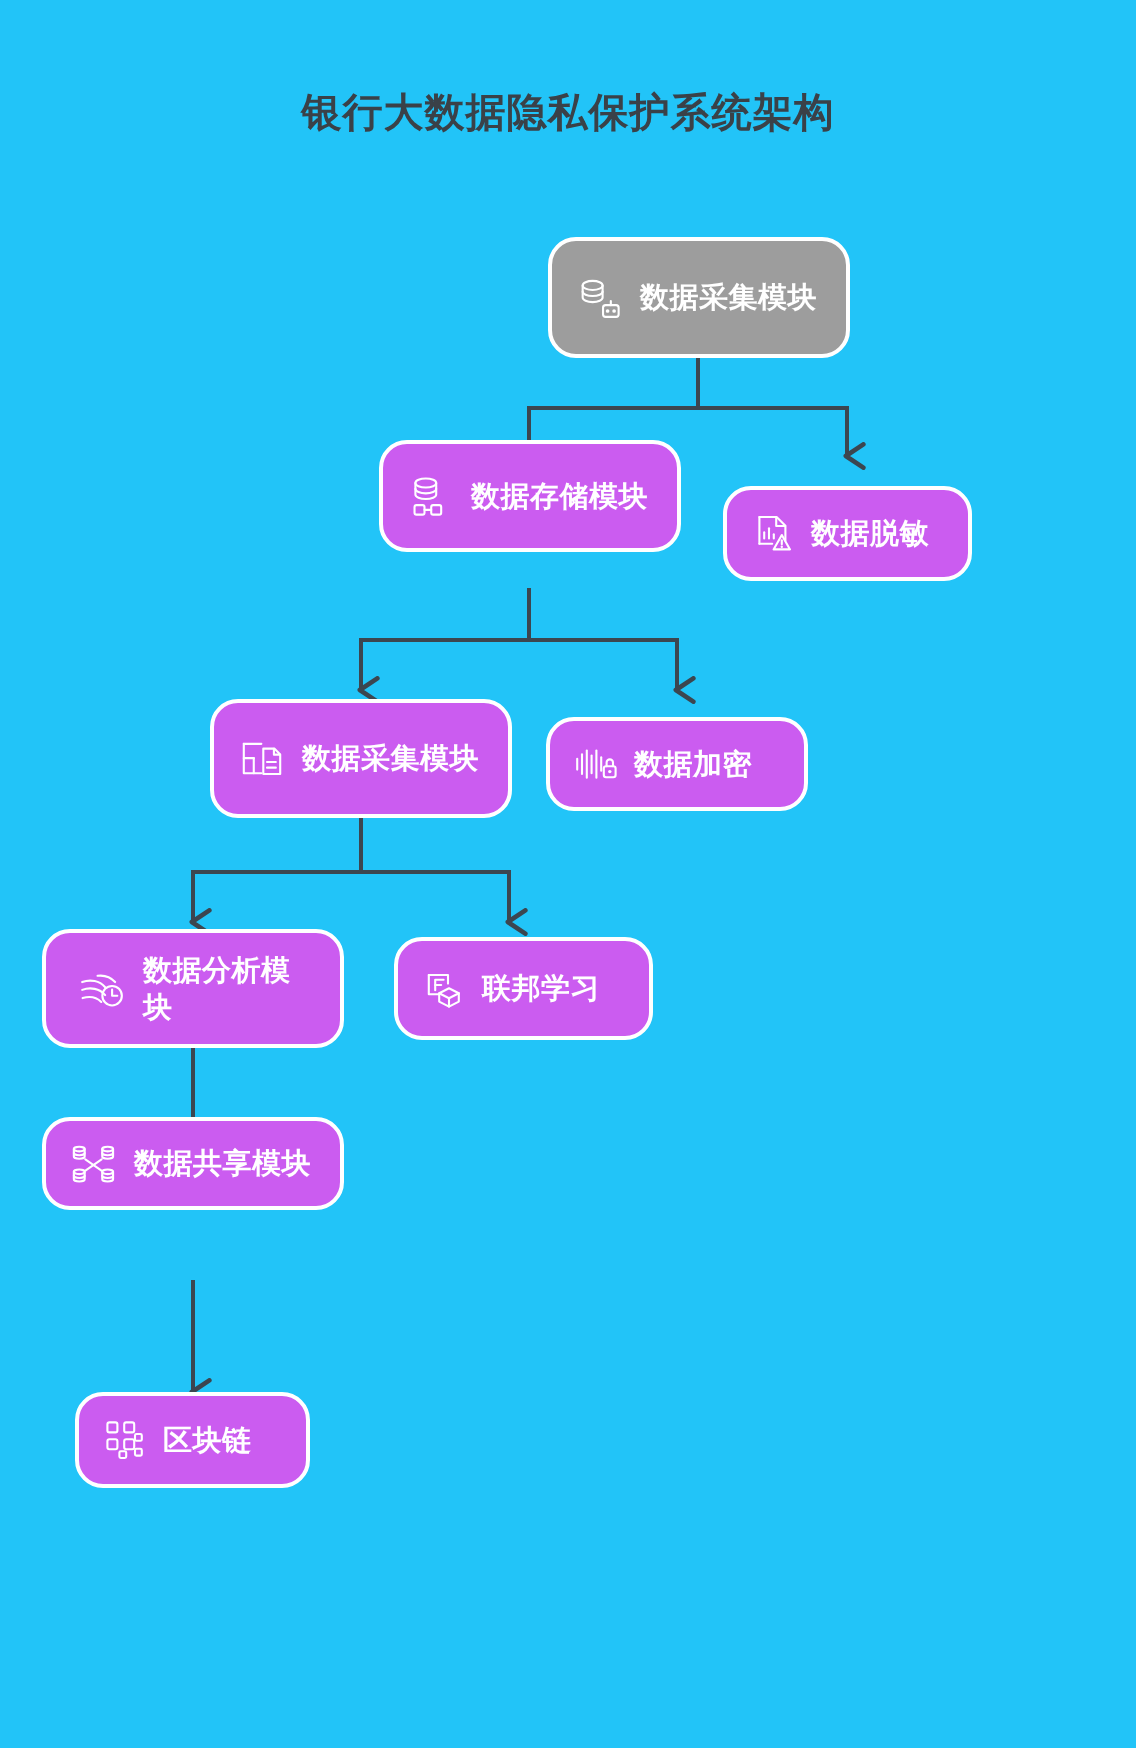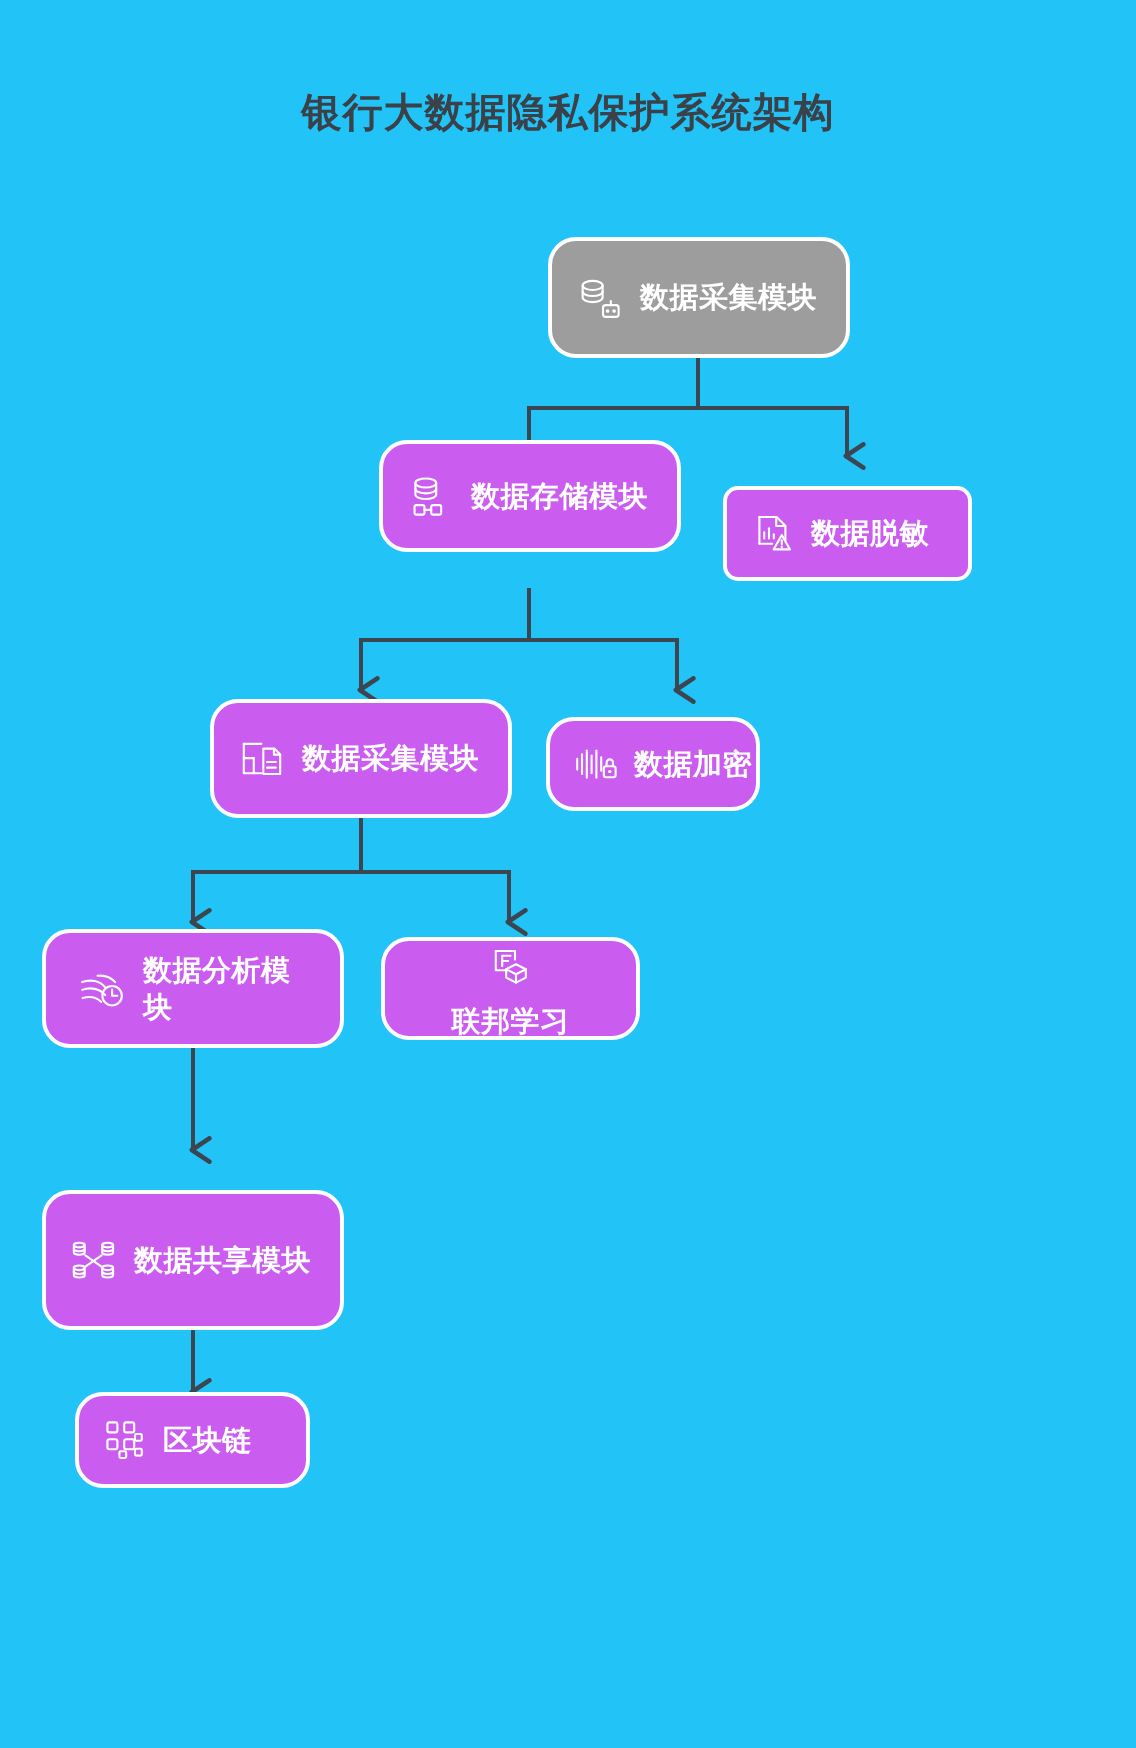--- a/index.html
+++ b/index.html
@@ -106,21 +106,21 @@
         <path d="M4.8 6 v5.3 c0 1.16 2.15 2.1 4.8 2.1 s4.8-.94 4.8-2.1 V6"></path>
         <path d="M4.8 8.7 c0 1.16 2.15 2.1 4.8 2.1 s4.8-.94 4.8-2.1"></path>
         <rect x="4.4" y="16.2" width="4.6" height="4.4" rx="0.9"></rect>
         <rect x="12.1" y="16.2" width="4.6" height="4.4" rx="0.9"></rect>
         <path d="M9 18.4 h3.1"></path>
       </svg>
     </span>
     <span class="lbl">数据存储模块</span>
   </div>
 
-  <div class="node purple narrow" style="left:723px;top:486px;width:249px;height:95px;border-radius:15px;">
+  <div class="node purple narrow" style="left:723px;top:486px;width:249px;height:95px;">
     <span class="ico">
       <svg class="gi" width="48" height="48" viewBox="0 0 24 24">
         <path d="M5.2 3.5 h8.6 l4.4 4.4 v7.4"></path>
         <path d="M5.2 3.5 v13.4"></path>
         <path d="M13.6 3.6 v4.4 h4.5"></path>
         <path d="M5.2 16.9 h6.4"></path>
         <path d="M7.6 14.2 v-3.1"></path>
         <path d="M10 14.2 v-5.1"></path>
         <path d="M12.4 14.2 v-2.1"></path>
         <path d="M16.4 12.5 l4.1 7.2 h-8.2 z"></path>
@@ -140,21 +140,21 @@
         <path d="M8.2 11.6 v7"></path>
         <path d="M12.6 7.2 h5.1 l2.7 2.7 v9 h-7.8 z"></path>
         <path d="M17.5 7.3 v2.7 h2.8"></path>
         <path d="M14.3 13.4 h4.1"></path>
         <path d="M14.3 16 h4.1"></path>
       </svg>
     </span>
     <span class="lbl">数据采集模块</span>
   </div>
 
-  <div class="node purple narrow" style="left:546px;top:717px;width:214px;height:94px;">
+  <div class="node purple narrow" style="left:546px;top:717px;width:262px;height:94px;">
     <span class="ico">
       <svg class="gi" width="48" height="48" viewBox="0 0 24 24">
         <path d="M2.6 9.4 v5.4"></path>
         <path d="M5 7.2 v9.8"></path>
         <path d="M7.4 5.3 v13.6"></path>
         <path d="M9.8 7.8 v8.8"></path>
         <path d="M12.2 5.3 v13.6"></path>
         <path d="M14.6 8.6 v6.8"></path>
         <rect x="15.9" y="13.1" width="5.9" height="5.5" rx="1.1"></rect>
         <path d="M17.3 13.1 v-1.8 a1.6 1.6 0 0 1 3.2 0 v1.8"></path>
@@ -171,36 +171,36 @@
         <path d="M2.4 12.4 C6.2 11 10.4 11.8 13 14.8"></path>
         <path d="M2.6 16.2 C6 15.2 9 15.8 11.2 18"></path>
         <path d="M9.5 5.9 C12.6 5.5 15.6 6.6 17.6 8.8"></path>
         <circle cx="16.2" cy="15.1" r="4.5"></circle>
         <path d="M16.2 12.3 v2.8 h2.4"></path>
       </svg>
     </span>
     <span class="lbl">数据分析模块</span>
   </div>
 
-  <div class="node purple narrow" style="left:381px;top:937px;width:259px;height:103px;flex-direction:column;">
+  <div class="node purple narrow" style="left:394px;top:937px;width:259px;height:103px;">
     <span class="ico">
       <svg class="gi" width="48" height="48" viewBox="0 0 24 24">
         <path d="M4.4 5 h9.6 v4.3"></path>
         <path d="M4.4 5 v9.6 h5.2"></path>
         <path d="M7.6 12.6 v-5.2 h4.2"></path>
         <path d="M7.6 10 h3"></path>
         <path d="M14.5 11.6 l4.9 2.5 -4.9 2.5 -4.9 -2.5 z"></path>
         <path d="M9.6 14.1 v4.2 l4.9 2.5 4.9 -2.5 v-4.2"></path>
         <path d="M14.5 16.6 v4.2"></path>
       </svg>
     </span>
     <span class="lbl">联邦学习</span>
   </div>
 
-  <div class="node purple" style="left:42px;top:1190px;width:302px;height:140px;">
+  <div class="node purple" style="left:42px;top:1117px;width:302px;height:93px;">
     <span class="ico">
       <svg class="gi" width="52" height="52" viewBox="0 0 24 24">
         <ellipse cx="5.2" cy="5.1" rx="2.5" ry="1.05"></ellipse>
         <path d="M2.7 5.1 v3.4 c0 .58 1.12 1.05 2.5 1.05 s2.5-.47 2.5-1.05 V5.1"></path>
         <path d="M2.7 6.9 c0 .58 1.12 1.05 2.5 1.05 s2.5-.47 2.5-1.05"></path>
         <ellipse cx="18.3" cy="5.1" rx="2.5" ry="1.05"></ellipse>
         <path d="M15.8 5.1 v3.4 c0 .58 1.12 1.05 2.5 1.05 s2.5-.47 2.5-1.05 V5.1"></path>
         <path d="M15.8 6.9 c0 .58 1.12 1.05 2.5 1.05 s2.5-.47 2.5-1.05"></path>
         <ellipse cx="5.2" cy="15.6" rx="2.5" ry="1.05"></ellipse>
         <path d="M2.7 15.6 v3.4 c0 .58 1.12 1.05 2.5 1.05 s2.5-.47 2.5-1.05 v-3.4"></path>

